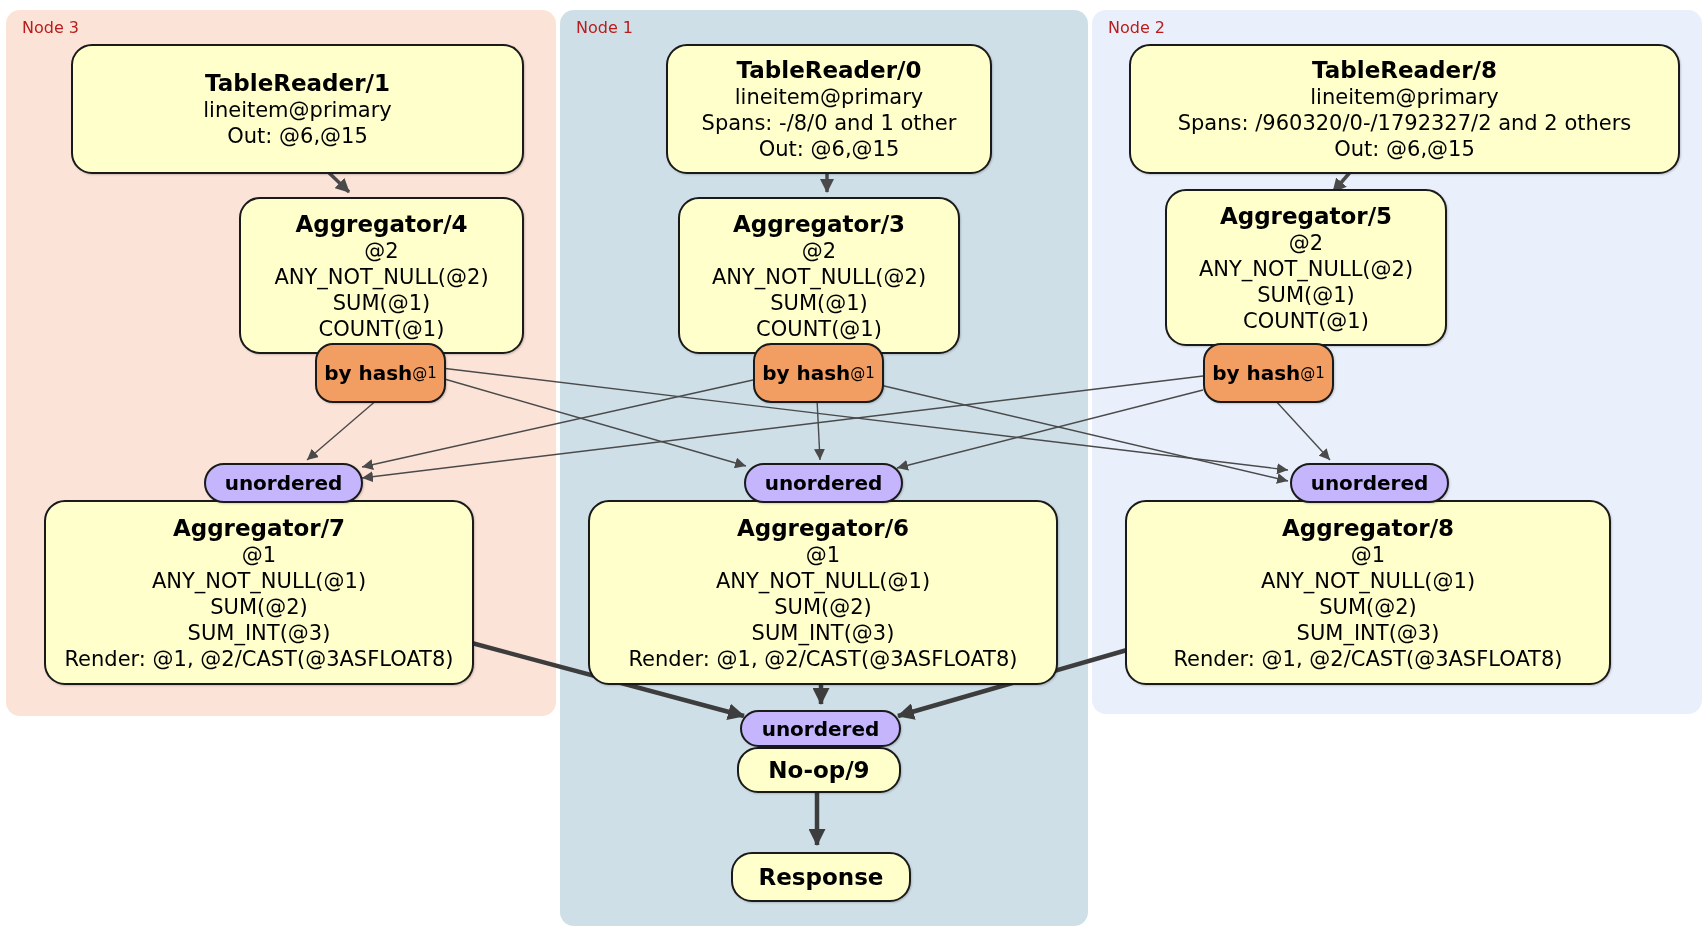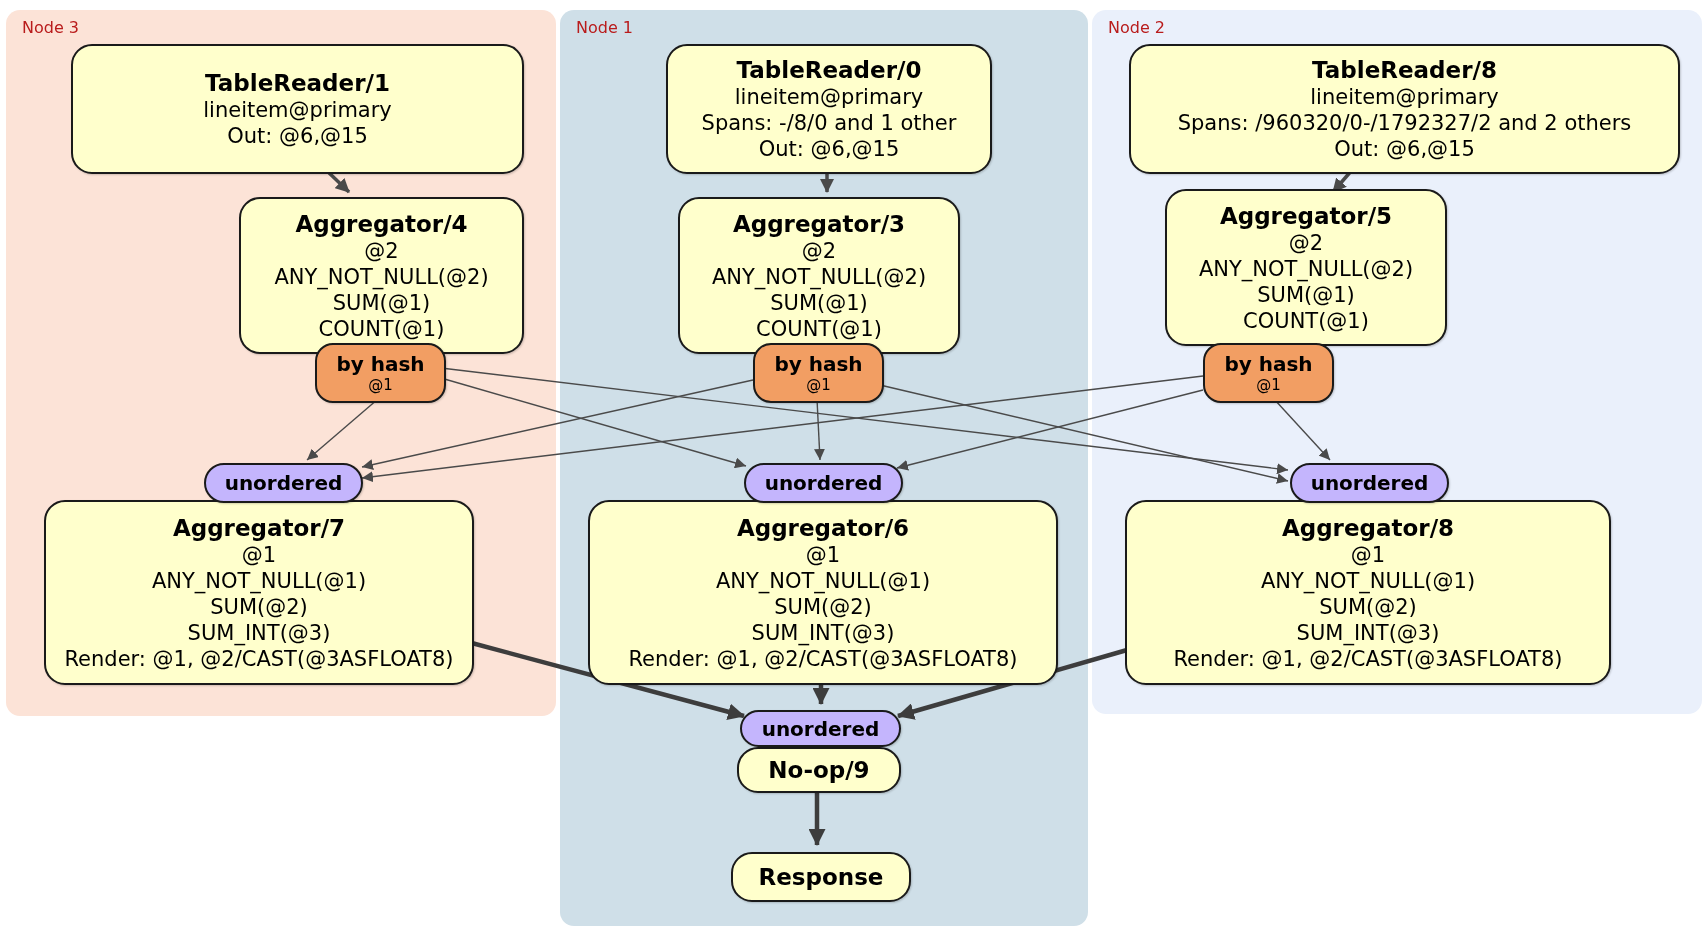--- a/index.html
+++ b/index.html
@@ -12,21 +12,21 @@
   .edges{position:absolute;left:0;top:0;z-index:2;}
   .ybox{
     position:absolute;background:#ffffcc;border:2px solid #1a1a1a;border-radius:21px;
     z-index:3;display:flex;flex-direction:column;justify-content:center;align-items:center;
     box-shadow:1px 1px 2px rgba(0,0,0,0.18);text-align:center;
   }
   .btitle{font-size:23px;font-weight:bold;line-height:28px;white-space:nowrap;}
   .bline{font-size:21px;line-height:26px;white-space:nowrap;}
   .router{
     position:absolute;background:#f29e63;border:2px solid #1a1a1a;border-radius:18px;
-    z-index:4;display:flex;flex-direction:column;justify-content:center;align-items:center;
+    z-index:4;display:flex;flex-direction:row;justify-content:center;align-items:center;
     box-shadow:1px 1px 2px rgba(0,0,0,0.18);
   }
   .router .rlabel{font-size:20px;font-weight:bold;line-height:24px;}
   .router .rsub{font-size:15px;line-height:18px;}
   .sync{
     position:absolute;background:#c4b5fd;border:2px solid #1a1a1a;border-radius:20px;
     z-index:4;display:flex;justify-content:center;align-items:center;
     font-size:20px;font-weight:bold;box-shadow:1px 1px 2px rgba(0,0,0,0.18);
   }
 </style>

